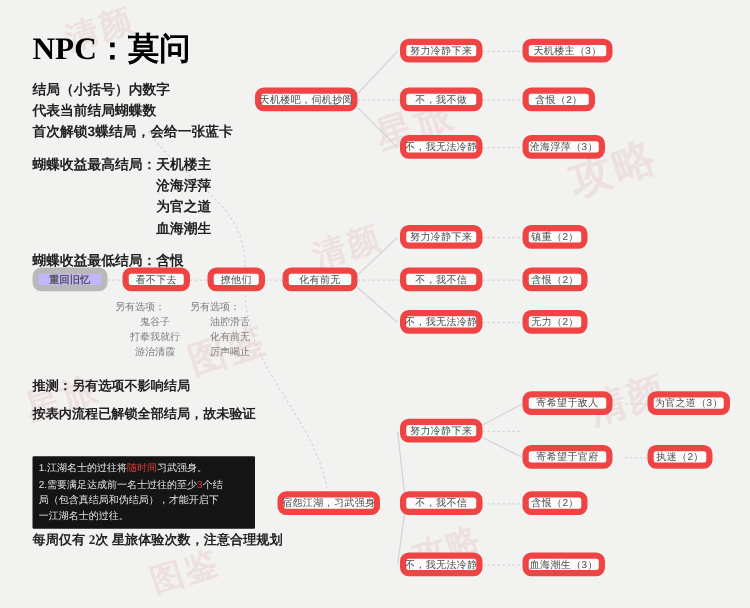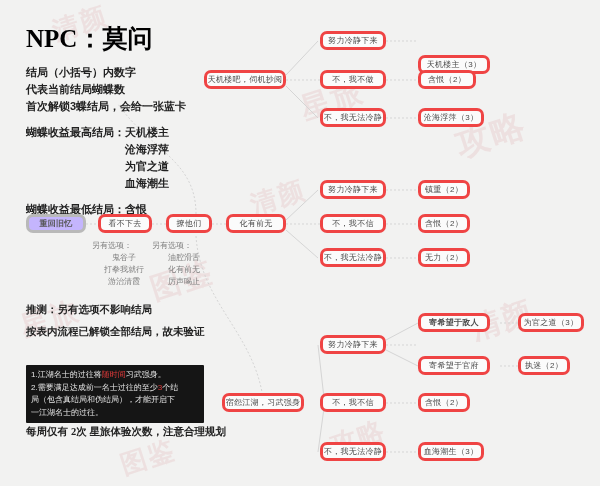--- a/index.html
+++ b/index.html
@@ -45,21 +45,21 @@
 
   .notes{position:absolute;left:26px;top:64px;width:200px;color:#222;}
   .note-line{font-size:11px;line-height:17px;font-weight:bold;white-space:nowrap;}
   .note-gap{height:9px;}
   .kv{display:flex;font-size:11px;line-height:17px;font-weight:bold;}
   .kv .k{white-space:nowrap;}
   .kv .vals{display:flex;flex-direction:column;}
 
   .node{
     position:absolute;
-    border:3px solid #ef4444;
+    border:5px solid #ef4444;
     background:#fbfbfb;
     border-radius:7px;
     font-size:8px;
     color:#4a4a4a;
     display:flex;align-items:center;justify-content:center;
     white-space:nowrap;
     box-sizing:border-box;
     height:19px;
     letter-spacing:.3px;
   }
@@ -181,35 +181,35 @@
     <div>游治清霞</div>
   </div>
   <div class="altbox" style="left:152px;top:240px;width:64px;">
     <div class="hd">另有选项：</div>
     <div>油腔滑舌</div>
     <div>化有前无</div>
     <div>厉声喝止</div>
   </div>
 
   <div class="node" style="left:320px;top:31px;width:66px;">努力冷静下来</div>
-  <div class="node" style="left:418px;top:31px;width:72px;margin-top:24px;">天机楼主（3）</div>
+  <div class="node" style="left:418px;top:31px;width:72px;">天机楼主（3）</div>
   <div class="node" style="left:320px;top:70px;width:66px;">不，我不做</div>
   <div class="node" style="left:418px;top:70px;width:58px;">含恨（2）</div>
   <div class="node" style="left:320px;top:108px;width:66px;">不，我无法冷静</div>
   <div class="node" style="left:418px;top:108px;width:66px;">沧海浮萍（3）</div>
 
   <div class="node" style="left:320px;top:180px;width:66px;">努力冷静下来</div>
   <div class="node" style="left:418px;top:180px;width:52px;">镇重（2）</div>
   <div class="node" style="left:320px;top:214px;width:66px;">不，我不信</div>
   <div class="node" style="left:418px;top:214px;width:52px;">含恨（2）</div>
   <div class="node" style="left:320px;top:248px;width:66px;">不，我无法冷静</div>
   <div class="node" style="left:418px;top:248px;width:52px;">无力（2）</div>
 
   <div class="node" style="left:320px;top:335px;width:66px;">努力冷静下来</div>
-  <div class="node" style="left:418px;top:313px;width:72px;font-weight:bold;">寄希望于敌人</div>
+  <div class="node" style="left:418px;top:313px;width:72px;">寄希望于敌人</div>
   <div class="node" style="left:518px;top:313px;width:66px;">为官之道（3）</div>
   <div class="node" style="left:418px;top:356px;width:72px;">寄希望于官府</div>
   <div class="node" style="left:518px;top:356px;width:52px;">执迷（2）</div>
 
   <div class="node" style="left:320px;top:393px;width:66px;">不，我不信</div>
   <div class="node" style="left:418px;top:393px;width:52px;">含恨（2）</div>
   <div class="node" style="left:320px;top:442px;width:66px;">不，我无法冷静</div>
   <div class="node" style="left:418px;top:442px;width:66px;">血海潮生（3）</div>
 
   <div class="pred" style="top:322px;">按表内流程已解锁全部结局，故未验证</div>

